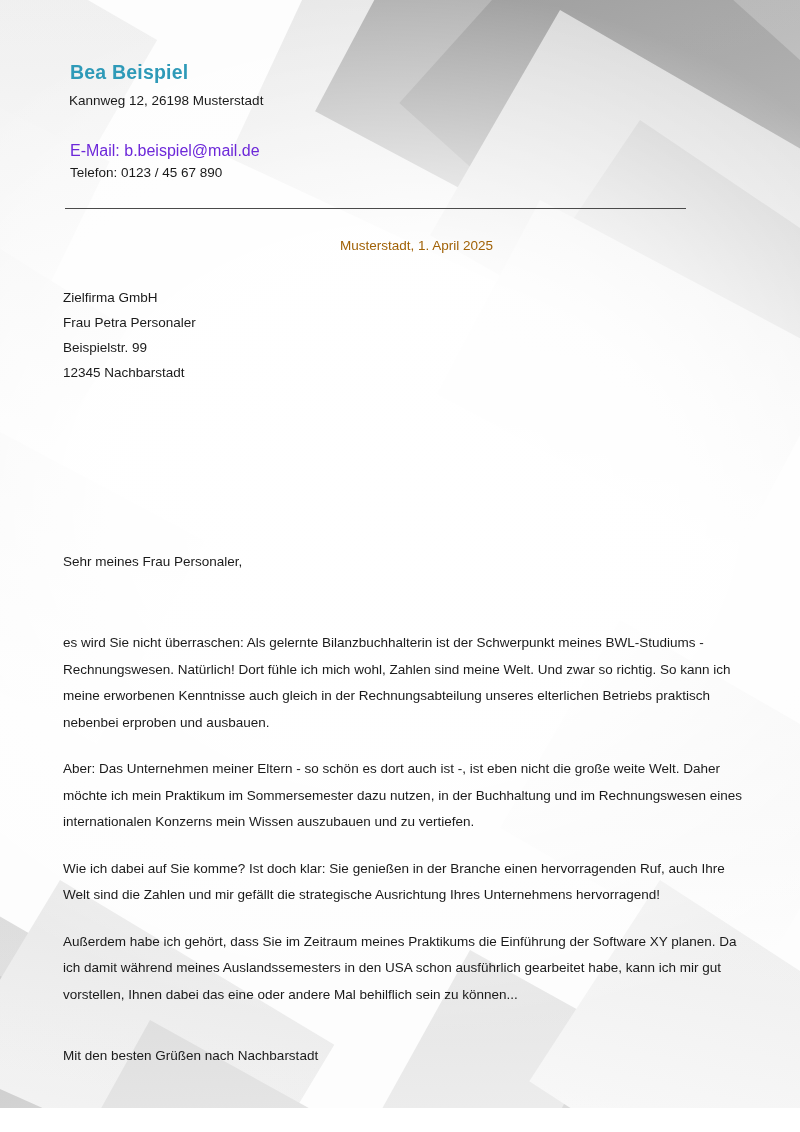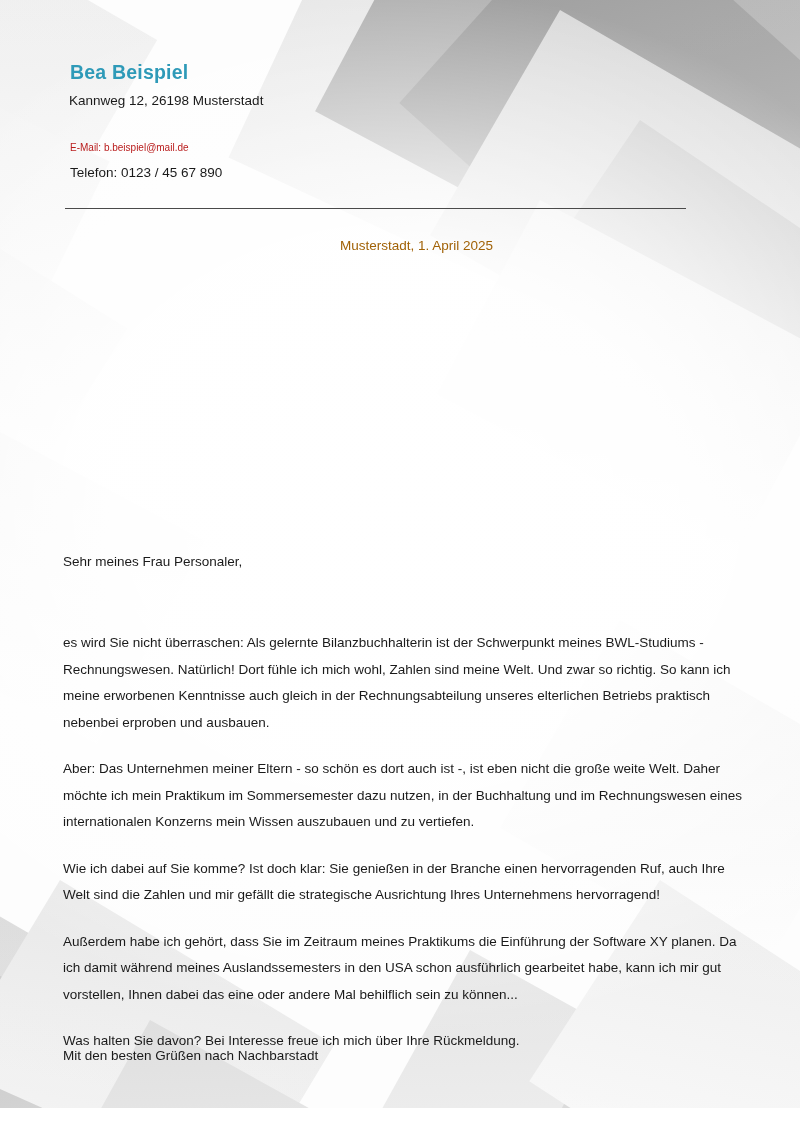--- a/index.html
+++ b/index.html
@@ -201,22 +201,22 @@
     left: 69px;
     top: 93px;
     font-size: 13.5px;
     color: #1a1a1a;
   }
 
   .sender-email {
     position: absolute;
     left: 70px;
     top: 142px;
-    font-size: 10px;
-    color: #b91c1c;
+    font-size: 16px;
+    color: #6d28d9;
   }
 
   .sender-phone {
     position: absolute;
     left: 70px;
     top: 165px;
     font-size: 13.5px;
     color: #1a1a1a;
   }
 
@@ -331,28 +331,33 @@
     <div class="sender-address">Kannweg 12, 26198 Musterstadt</div>
 
     <div class="sender-email">E-Mail: b.beispiel@mail.de</div>
 
     <div class="sender-phone">Telefon: 0123 / 45 67 890</div>
 
     <div class="rule"></div>
 
     <div class="date-line">Musterstadt, 1. April 2025</div>
 
+    <div class="recipient">
+      <div>Zielfirma GmbH</div>
+      <div>Frau Petra Personaler</div>
+      <div>Beispielstr. 99</div>
+      <div>12345 Nachbarstadt</div>
+    </div>
 
 
     <div class="salutation">Sehr meines Frau Personaler,</div>
 
     <div class="body-blocks">
       <p class="para">es wird Sie nicht überraschen: Als gelernte Bilanzbuchhalterin ist der Schwerpunkt meines BWL-Studiums - Rechnungswesen. Natürlich! Dort fühle ich mich wohl, Zahlen sind meine Welt. Und zwar so richtig. So kann ich meine erworbenen Kenntnisse auch gleich in der Rechnungsabteilung unseres elterlichen Betriebs praktisch nebenbei erproben und ausbauen.</p>
       <p class="para">Aber: Das Unternehmen meiner Eltern - so schön es dort auch ist -, ist eben nicht die große weite Welt. Daher möchte ich mein Praktikum im Sommersemester dazu nutzen, in der Buchhaltung und im Rechnungswesen eines internationalen Konzerns mein Wissen auszubauen und zu vertiefen.</p>
       <p class="para">Wie ich dabei auf Sie komme? Ist doch klar: Sie genießen in der Branche einen hervorragenden Ruf, auch Ihre Welt sind die Zahlen und mir gefällt die strategische Ausrichtung Ihres Unternehmens hervorragend!</p>
       <p class="para">Außerdem habe ich gehört, dass Sie im Zeitraum meines Praktikums die Einführung der Software XY planen. Da ich damit während meines Auslandssemesters in den USA schon ausführlich gearbeitet habe, kann ich mir gut vorstellen, Ihnen dabei das eine oder andere Mal behilflich sein zu können...</p>
-      <p class="para">Was halten Sie davon? Bei Interesse freue ich mich über Ihre Rückmeldung.</p>
     </div>
 
     <div class="closing">Mit den besten Grüßen nach Nachbarstadt</div>
 
   </div>
 </div>
 
 </body></html>

